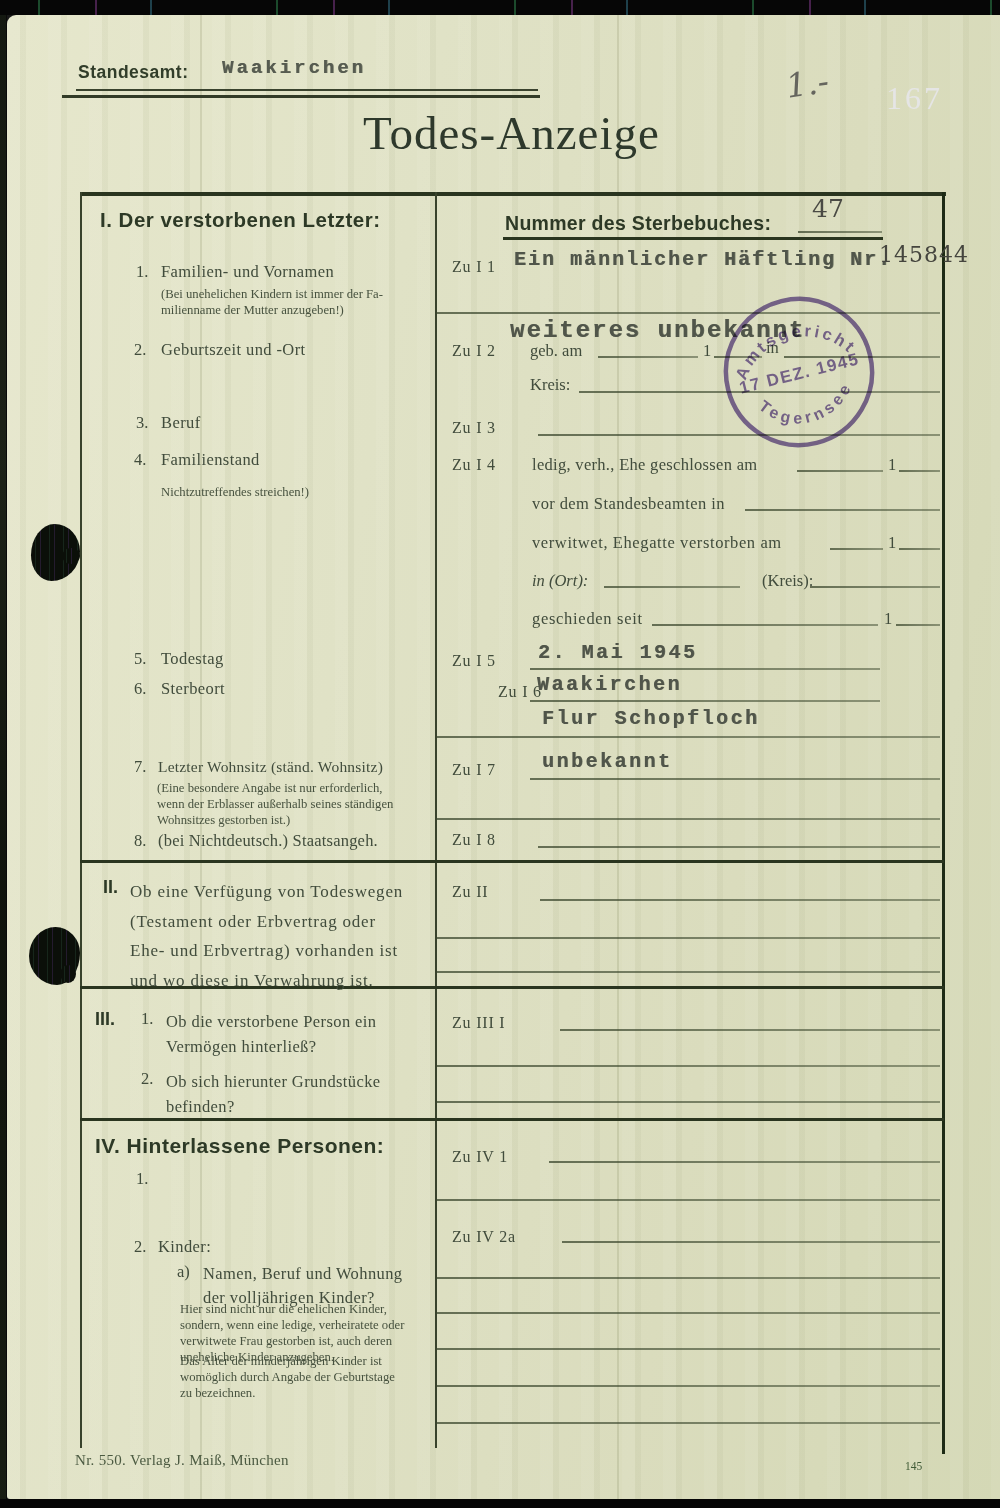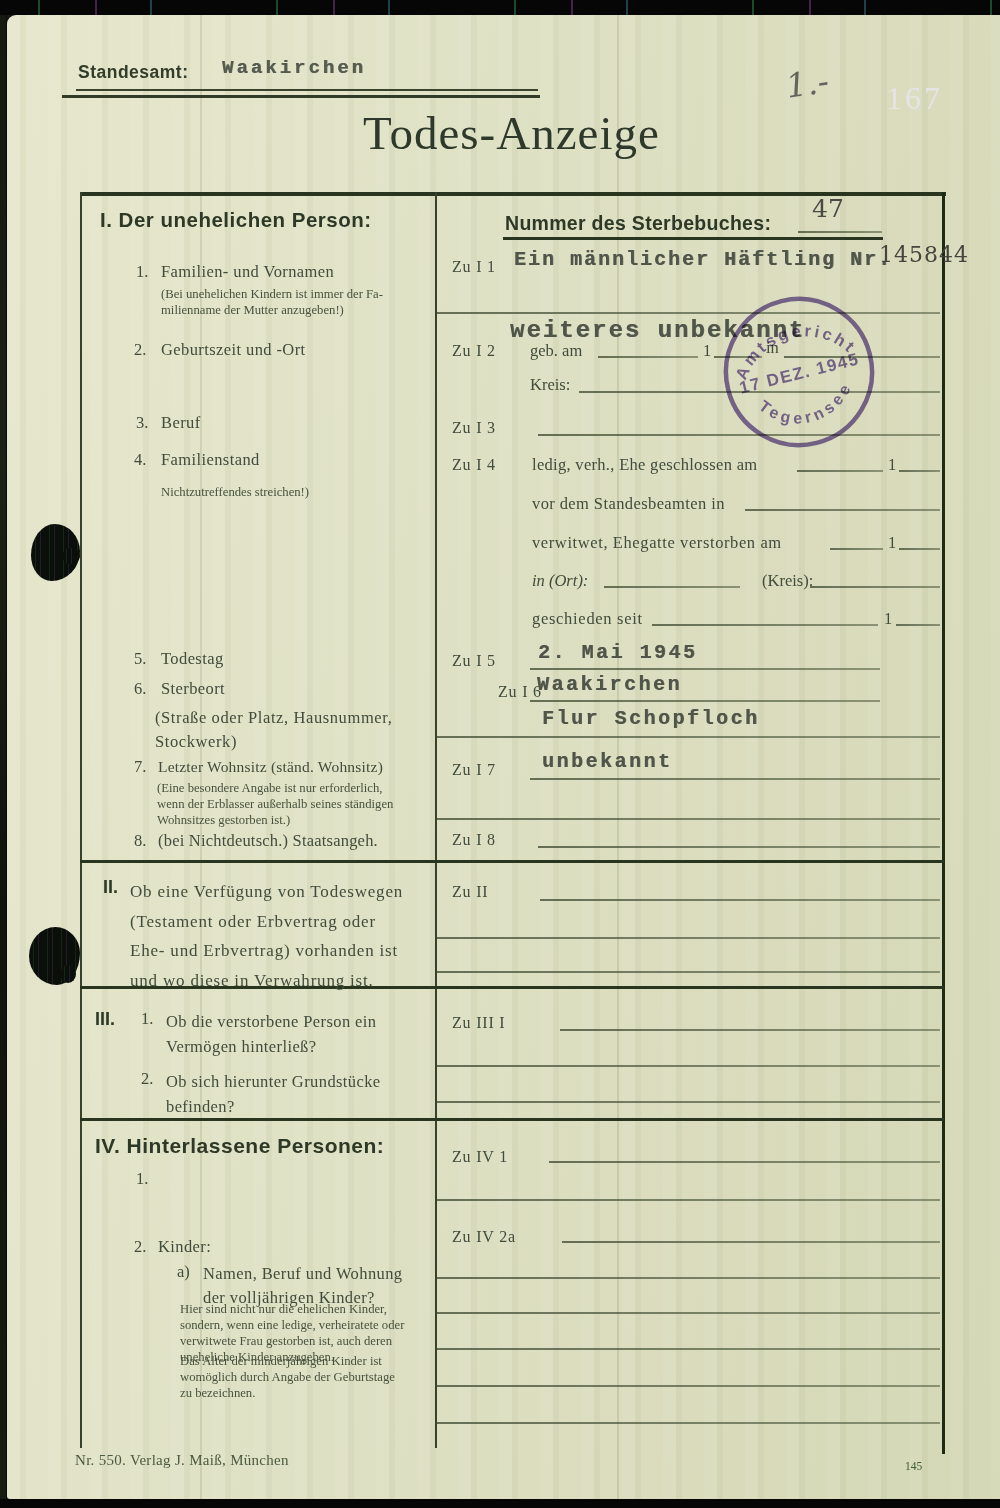--- a/index.html
+++ b/index.html
@@ -63,21 +63,21 @@
   <div class="t" style="left:363px;top:106px;font-size:47px;color:#2e392c;letter-spacing:1px;">Todes-Anzeige</div>
 
   <div class="hline" style="left:80px;top:192px;width:866px;height:3.5px;"></div>
   <div class="vline" style="left:80px;top:192px;width:2px;height:1256px;"></div>
   <div class="vline" style="left:435px;top:192px;width:2px;height:1256px;"></div>
   <div class="vline" style="left:942px;top:192px;width:3px;height:1262px;background:#1d2a14;"></div>
   <div class="hline" style="left:80px;top:860px;width:864px;height:2.5px;"></div>
   <div class="hline" style="left:80px;top:986px;width:864px;height:2.5px;"></div>
   <div class="hline" style="left:80px;top:1118px;width:864px;height:2.5px;"></div>
 
-  <div class="t bold" style="left:100px;top:208px;font-size:20.5px;letter-spacing:.5px;">I. Der unehelichen Person:</div>
+  <div class="t bold" style="left:100px;top:208px;font-size:20.5px;letter-spacing:.5px;">I. Der verstorbenen Letzter:</div>
 
   <div class="t serif16" style="left:136px;top:262px;">1.</div>
   <div class="t serif16" style="left:161px;top:262px;letter-spacing:.4px;">Familien- und Vornamen</div>
   <div class="t note" style="left:161px;top:286px;">(Bei unehelichen Kindern ist immer der Fa-
 milienname der Mutter anzugeben!)</div>
 
   <div class="t serif16" style="left:134px;top:340px;">2.</div>
   <div class="t serif16" style="left:161px;top:340px;letter-spacing:.4px;">Geburtszeit und -Ort</div>
 
   <div class="t serif16" style="left:136px;top:413px;">3.</div>
@@ -85,22 +85,20 @@
 
   <div class="t serif16" style="left:134px;top:450px;">4.</div>
   <div class="t serif16" style="left:161px;top:450px;letter-spacing:.4px;">Familienstand</div>
   <div class="t note" style="left:161px;top:472px;margin-top:12px;">Nichtzutreffendes streichen!)</div>
 
   <div class="t serif16" style="left:134px;top:649px;">5.</div>
   <div class="t serif16" style="left:161px;top:649px;letter-spacing:.4px;">Todestag</div>
 
   <div class="t serif16" style="left:134px;top:679px;">6.</div>
   <div class="t serif16" style="left:161px;top:679px;letter-spacing:.4px;">Sterbeort</div>
-  <div class="t serif16 pre" style="left:155px;top:706px;line-height:23.5px;letter-spacing:.6px;">(Straße oder Platz, Hausnummer,
-Stockwerk)</div>
 
   <div class="t serif16" style="left:134px;top:757px;">7.</div>
   <div class="t serif15" style="left:158px;top:758px;letter-spacing:.2px;">Letzter Wohnsitz (ständ. Wohnsitz)</div>
   <div class="t note" style="left:157px;top:780px;">(Eine besondere Angabe ist nur erforderlich,
 wenn der Erblasser außerhalb seines ständigen
 Wohnsitzes gestorben ist.)</div>
 
   <div class="t serif16" style="left:134px;top:831px;">8.</div>
   <div class="t serif16" style="left:158px;top:831px;letter-spacing:.2px;">(bei Nichtdeutsch.) Staatsangeh.</div>
 

